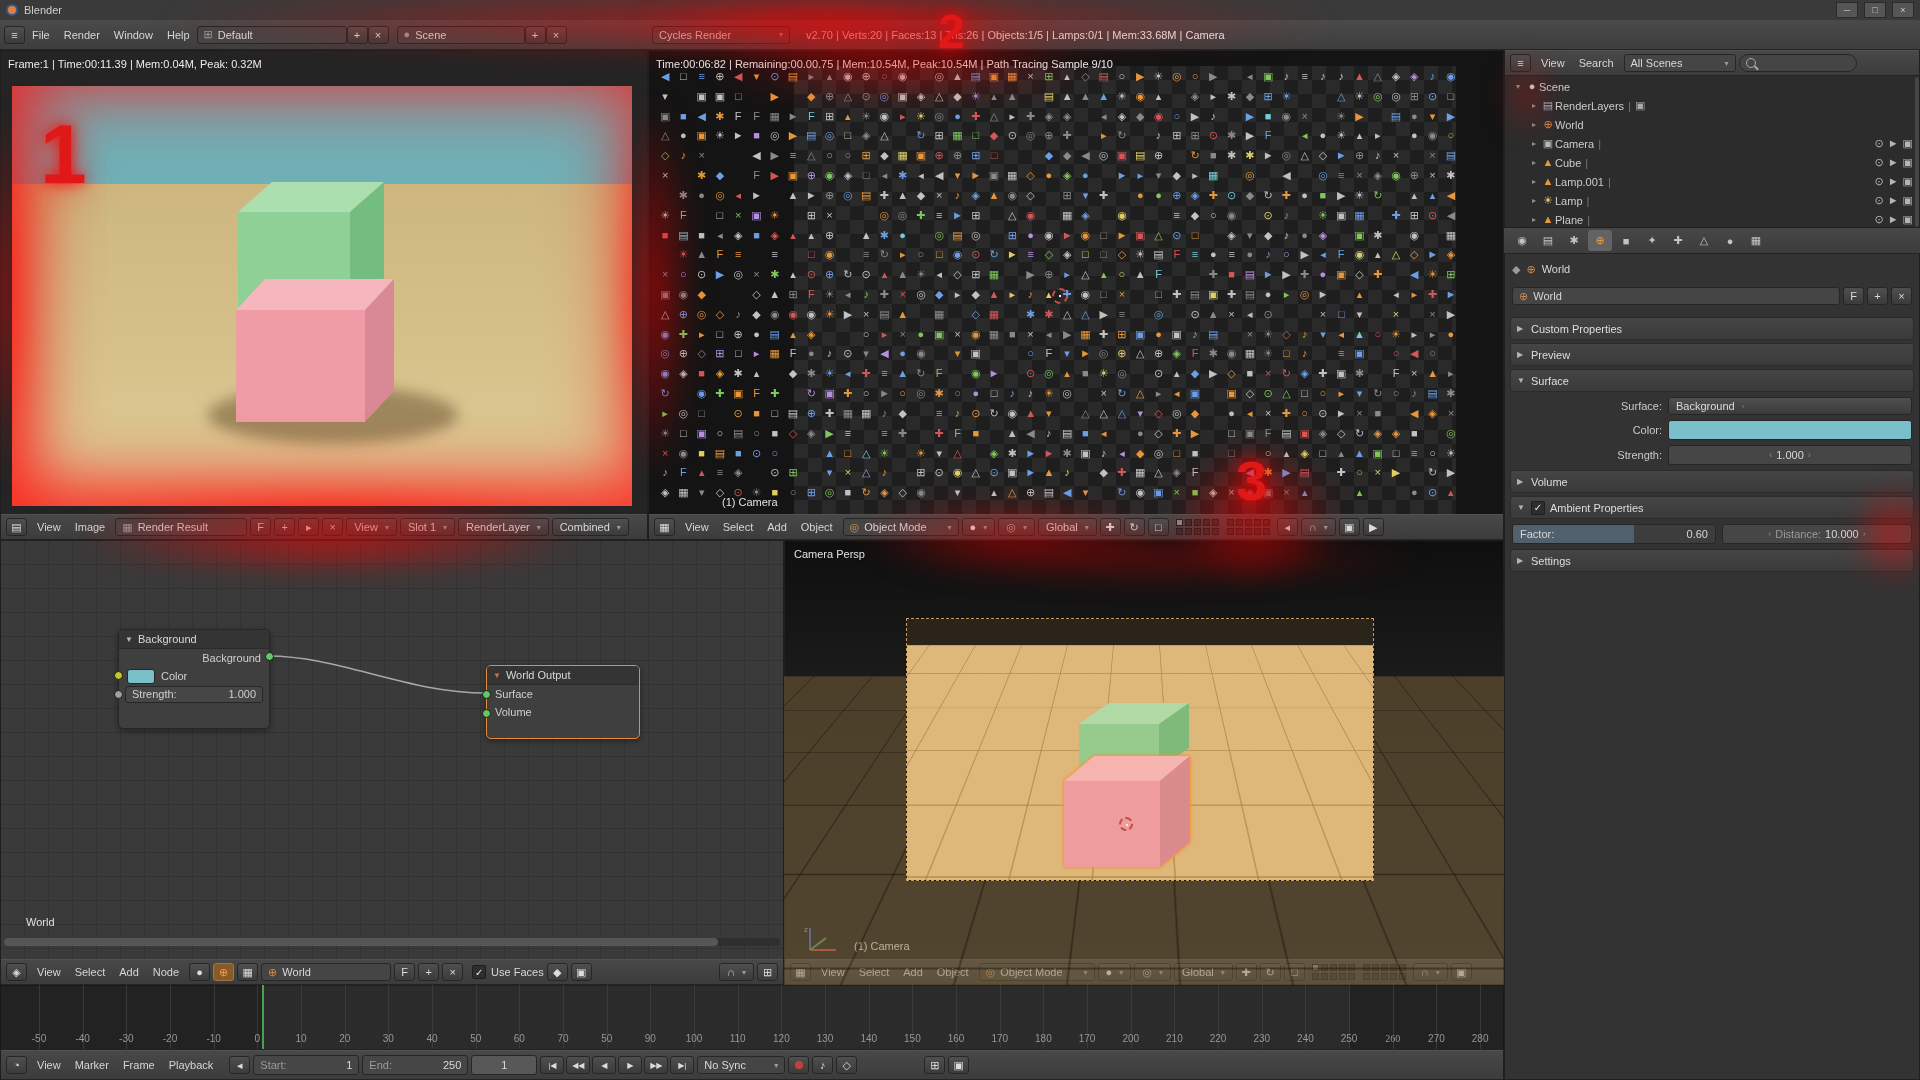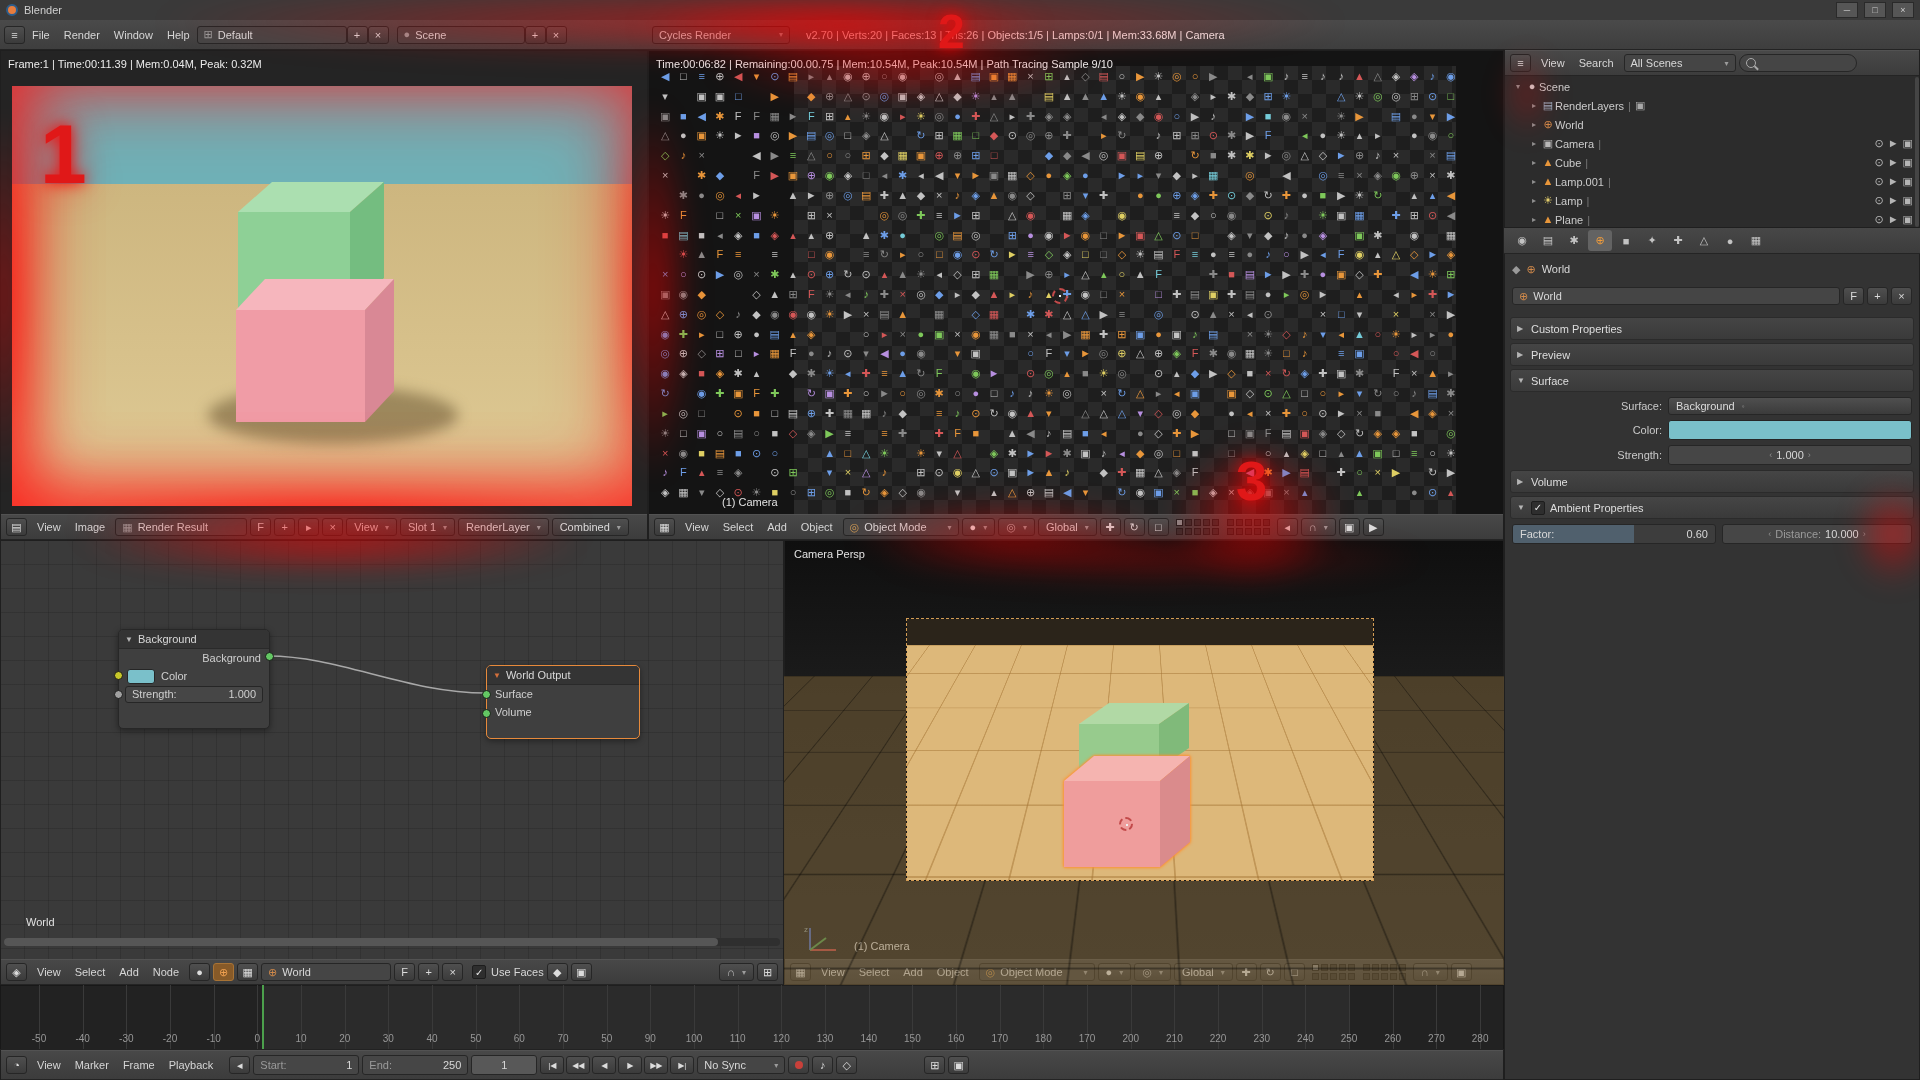--- a/index.html
+++ b/index.html
@@ -1420,20 +1420,26 @@
               <span>0.60</span>
             </div>
             <div class="numfield">
               <span class="numarr">‹</span>
               <span class="dim">Distance:</span>
               <span>10.000</span>
               <span class="numarr">›</span>
             </div>
           </div>
         </div>
+        <div>
+          <div class="panel-hdr">
+            <span class="tri">▶</span>
+            <span>Settings</span>
+          </div>
+        </div>
       </div>
   </div>
 
   <div id="node-editor" class="editor">
     <svg class="abs" style="left:0;top:0;" width="784" height="418">
       <path d="M 268 116 C 340 116, 406 153, 486 153" stroke="#a8a8a8" stroke-width="1.6" fill="none"></path>
     </svg>
     <div class="node" style="left:118px;top:89px;width:150px;height:98px;">
       <div class="node-hdr">
           <span class="tri" style="font-size:8px;color:#b5b5b5;">▼</span>
@@ -1672,21 +1678,21 @@
         <div class="tick-label" style="left: 1174.42px;">210</div>
         <div class="tick-line" style="left: 1218.09px;"></div>
         <div class="tick-label" style="left: 1218.09px;">220</div>
         <div class="tick-line" style="left: 1261.76px;"></div>
         <div class="tick-label" style="left: 1261.76px;">230</div>
         <div class="tick-line" style="left: 1305.43px;"></div>
         <div class="tick-label" style="left: 1305.43px;">240</div>
         <div class="tick-line" style="left: 1349.1px;"></div>
         <div class="tick-label" style="left: 1349.1px;">250</div>
         <div class="tick-line" style="left: 1392.77px;"></div>
-        <div class="tick-label" style="left: 1392.77px;">260</div>
+        <div class="tick-label" style="left: 1392.77px; font-family: Liberation Serif, serif;">260</div>
         <div class="tick-line" style="left: 1436.44px;"></div>
         <div class="tick-label" style="left: 1436.44px;">270</div>
         <div class="tick-line" style="left: 1480.11px;"></div>
         <div class="tick-label" style="left: 1480.11px;">280</div>
         <div id="tl-frameline" style="left: 261.717px;"></div>
       </div>
     <div class="hdr" style="left:1px;top:65px;width:1502px;height:30px;">
       <span class="btn sq">◔</span>
       <span id="tl-menus" style="display:inline-flex;">
           <span class="menu">View</span>

